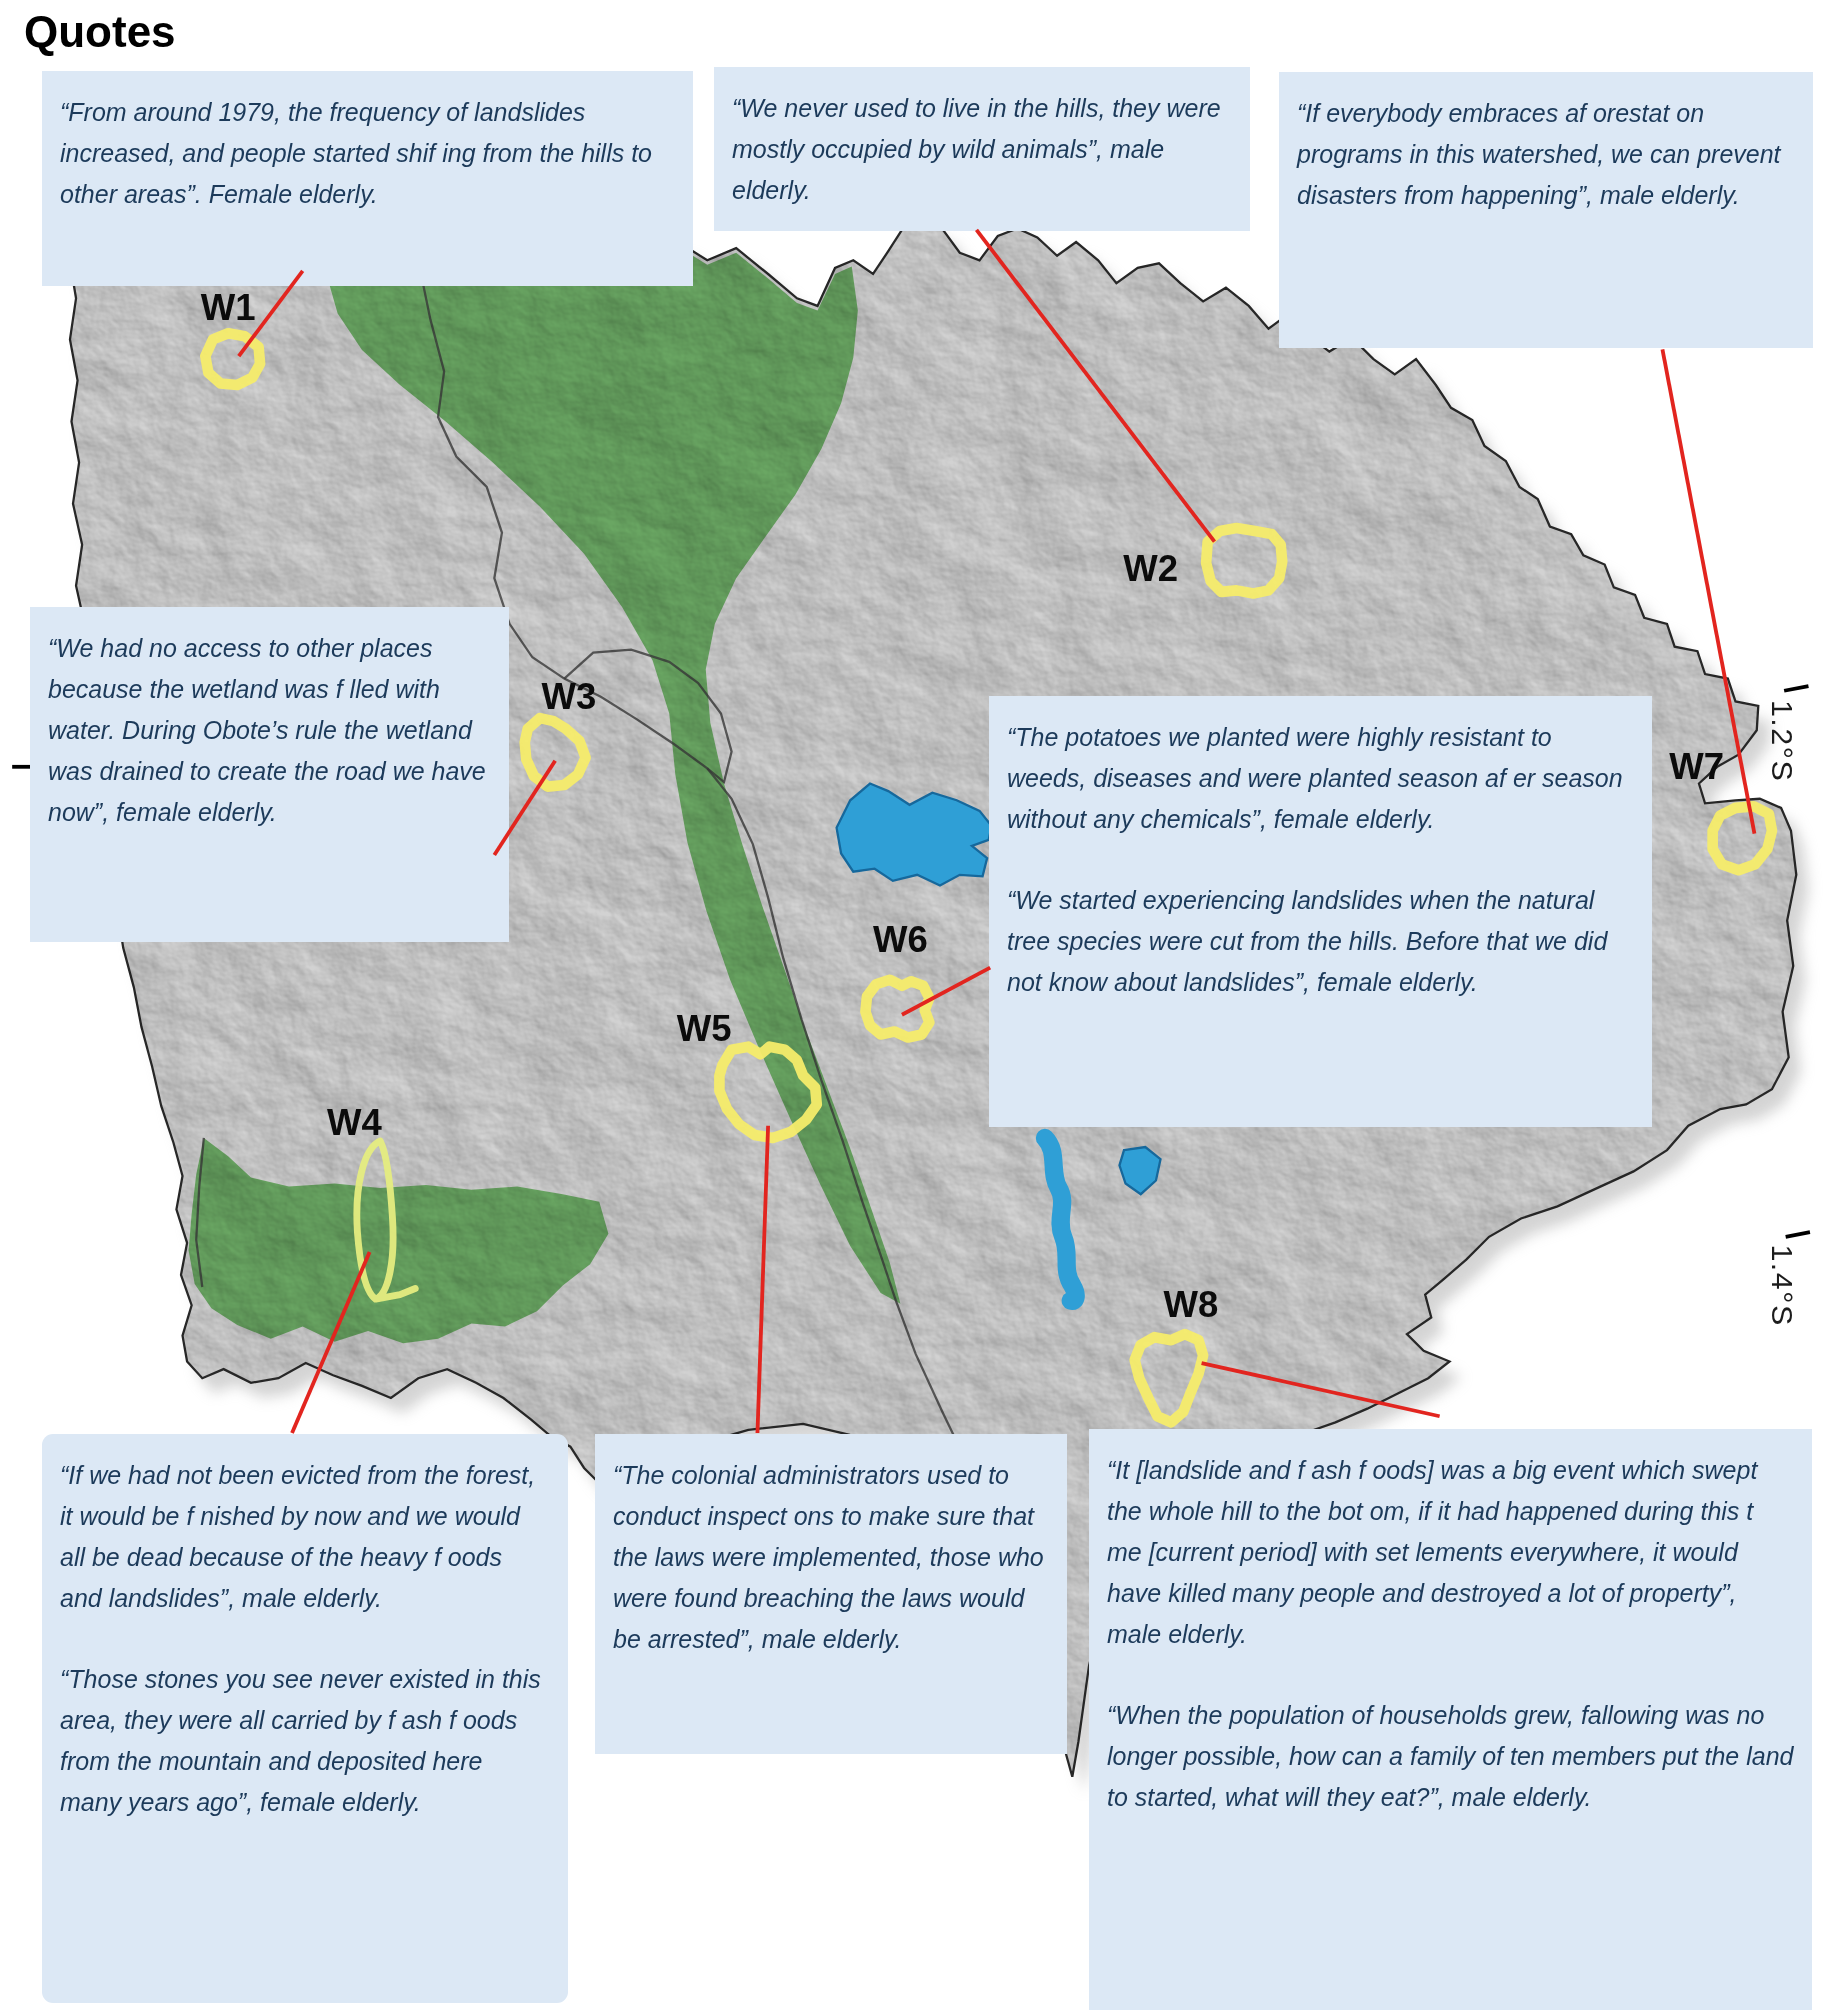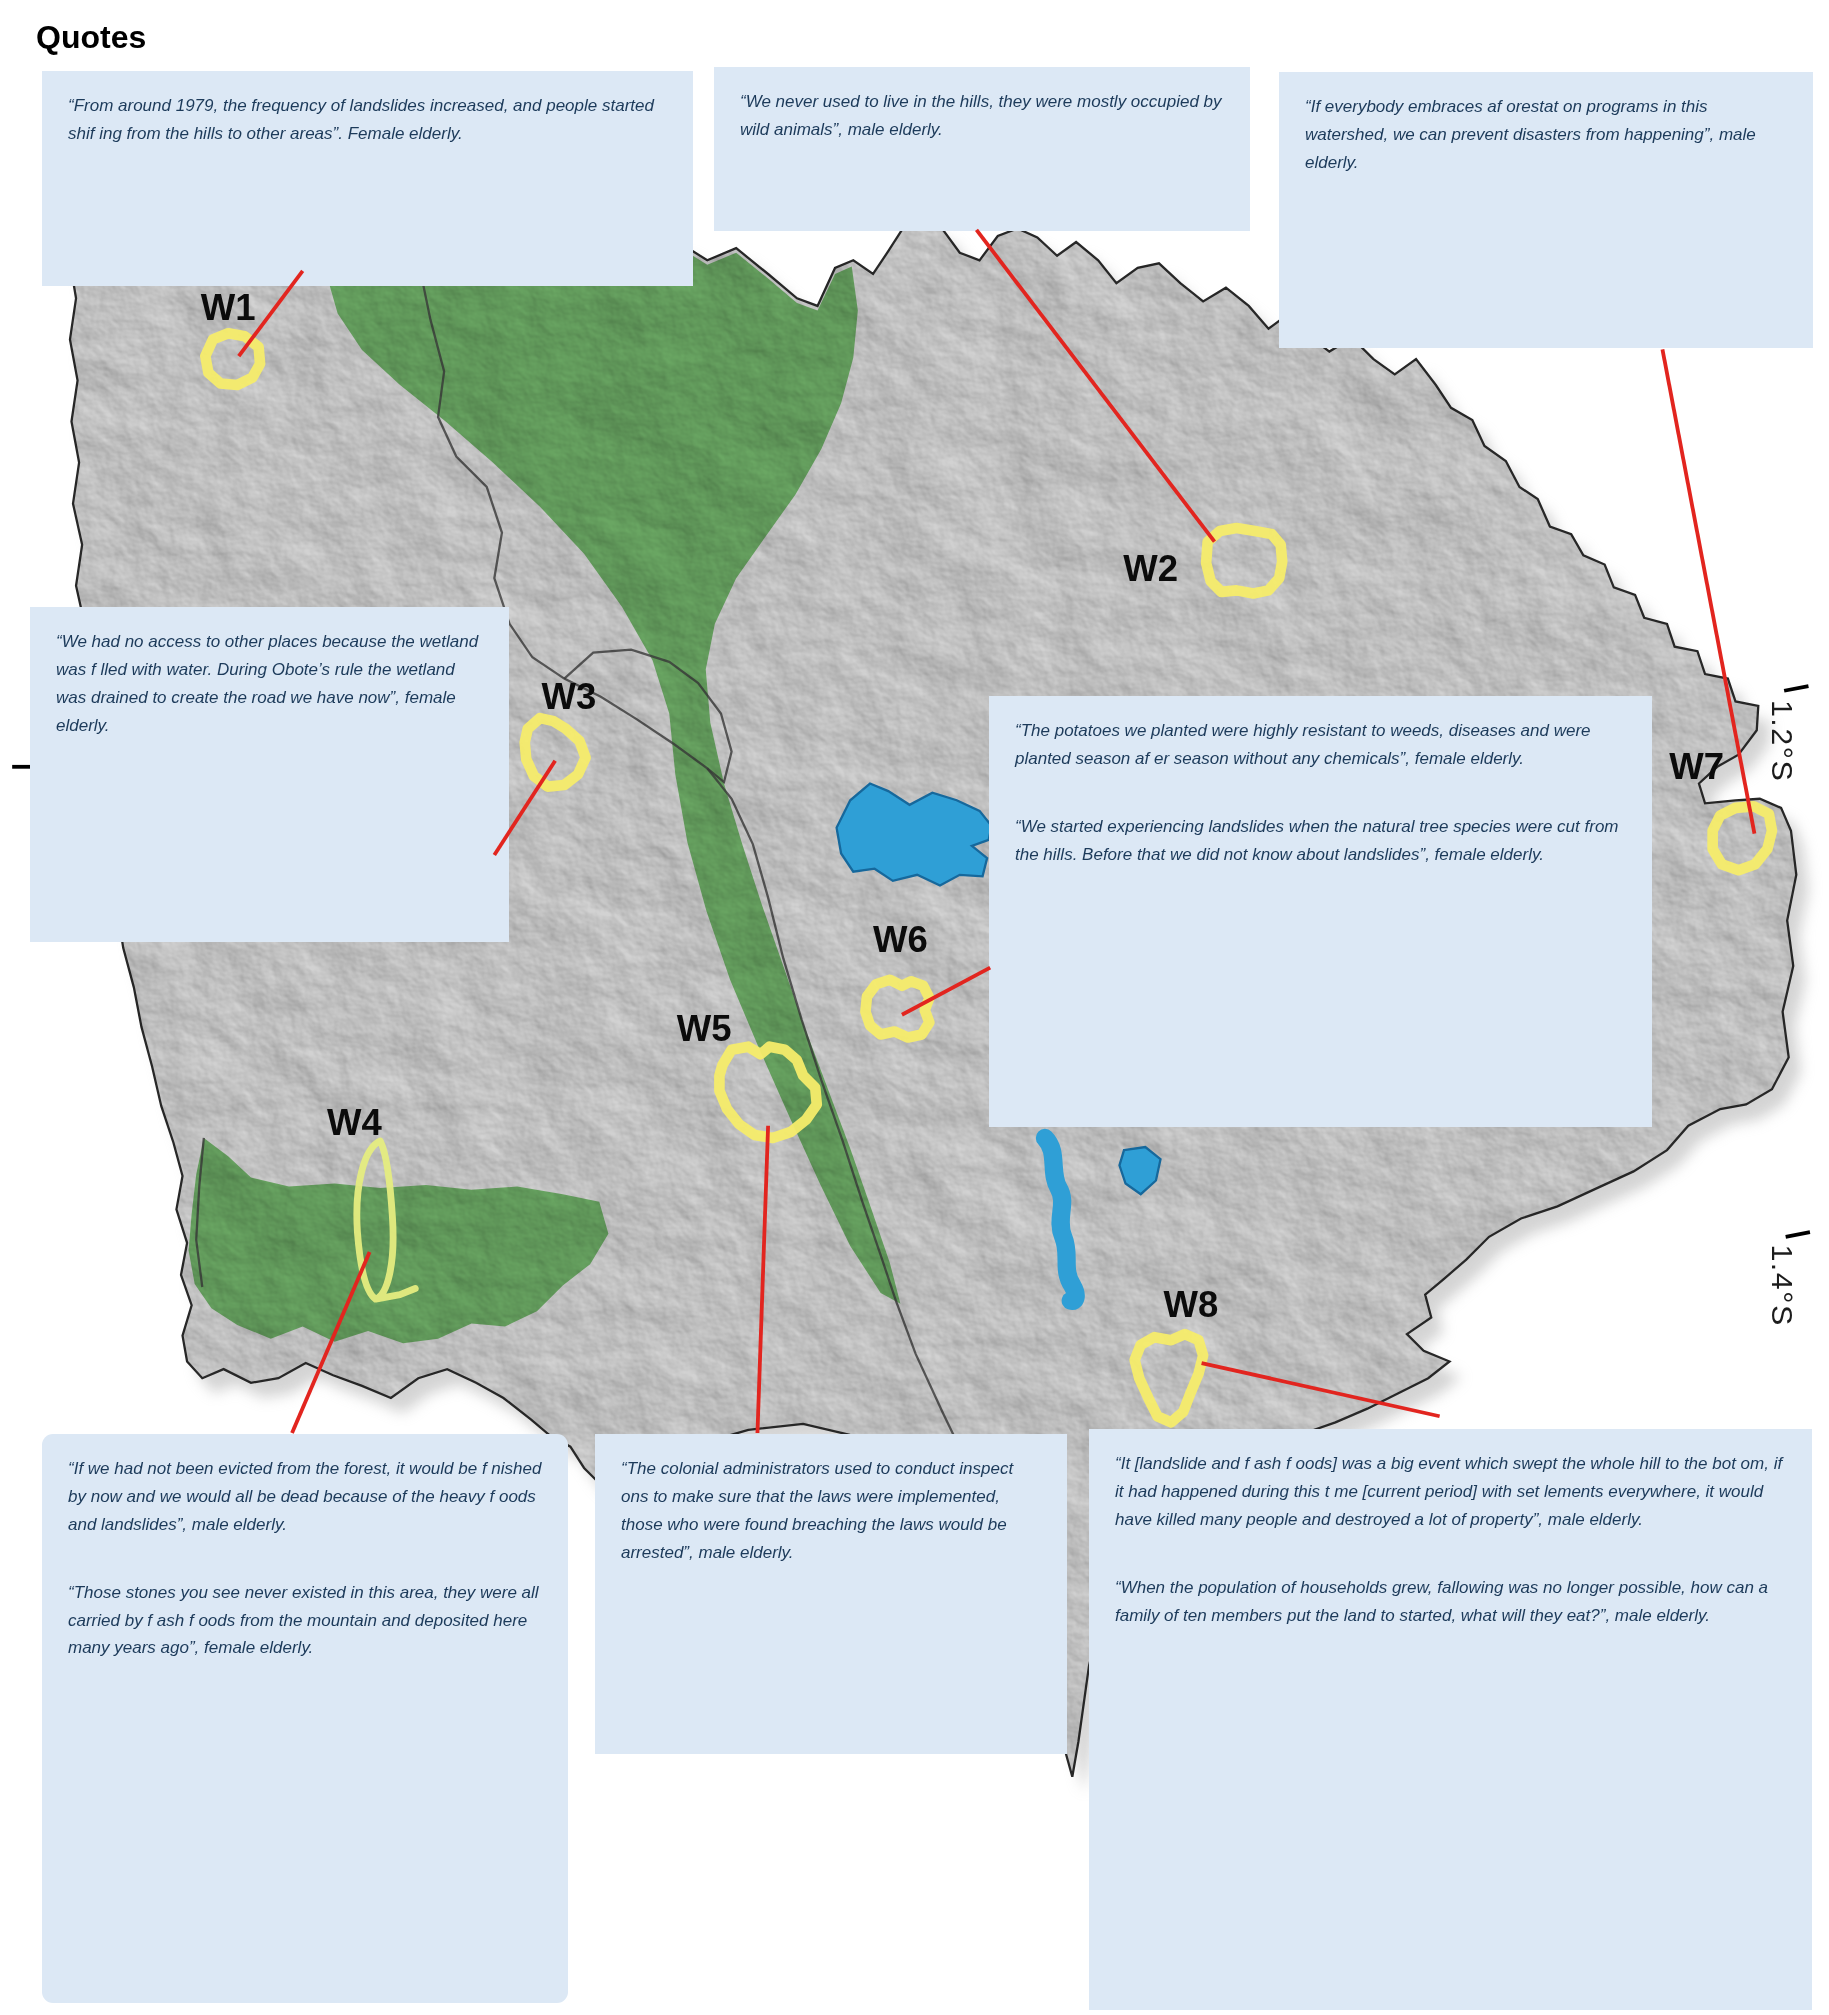--- a/index.html
+++ b/index.html
@@ -1,23 +1,23 @@
 <!DOCTYPE html>
 <html style="--quote_bg: #dce8f5; --quote_text: #1c3a5a; --land: #d2d2d2; --boundary: #2b2b2b; --forest: #6aa763; --lake: #2f9fd6; --site_outline: #f6ec6a; --leader_line: #e2251f;font-size:12px"><head>
 <meta charset="utf-8">
 <style>
   html,body{margin:0;padding:0;background:#ffffff;}
   .page{position:relative;width:1829px;height:2015px;background:#fff;overflow:hidden;
         font-family:"Liberation Sans",sans-serif;}
-  .figure-title{position:absolute;left:20px;top:3px;margin:16px;font-size:32px;font-weight:700;
+  .figure-title{position:absolute;left:20px;top:3px;margin:4px;font-size:44px;font-weight:700;
         color:#000;z-index:3;font-style:normal;}
   .map-layer{position:absolute;left:0;top:0;width:1829px;height:2015px;z-index:0;}
   .line-layer{position:absolute;left:0;top:0;width:1829px;height:2015px;z-index:5;pointer-events:none;}
   .quote-box{position:absolute;background:var(--quote_bg,#dce8f5);color:var(--quote_text,#1c3a5a);
-        font-style:italic;font-size:17px;line-height:1.64;padding:21px 26px;box-sizing:border-box;z-index:2;}
+        font-style:italic;font-size:25px;line-height:1.64;padding:21px 18px;box-sizing:border-box;z-index:2;}
   .quote-box p{margin:0;}
   .quote-box p + p{margin-top:40px;}
   
   .qb-top-left{left:42px;top:71px;width:651px;height:215px;}
   .qb-top-center{left:714px;top:67px;width:536px;height:164px;font-style:italic;}
   .qb-top-right{left:1279px;top:72px;width:534px;height:276px;}
   .qb-mid-left{left:30px;top:607px;width:479px;height:335px;}
   .qb-mid-right{left:989px;top:696px;width:663px;height:431px;}
   .qb-bottom-left{left:42px;top:1434px;width:526px;height:569px;border-radius:11px;}
   .qb-bottom-center{left:595px;top:1434px;width:472px;height:320px;}

